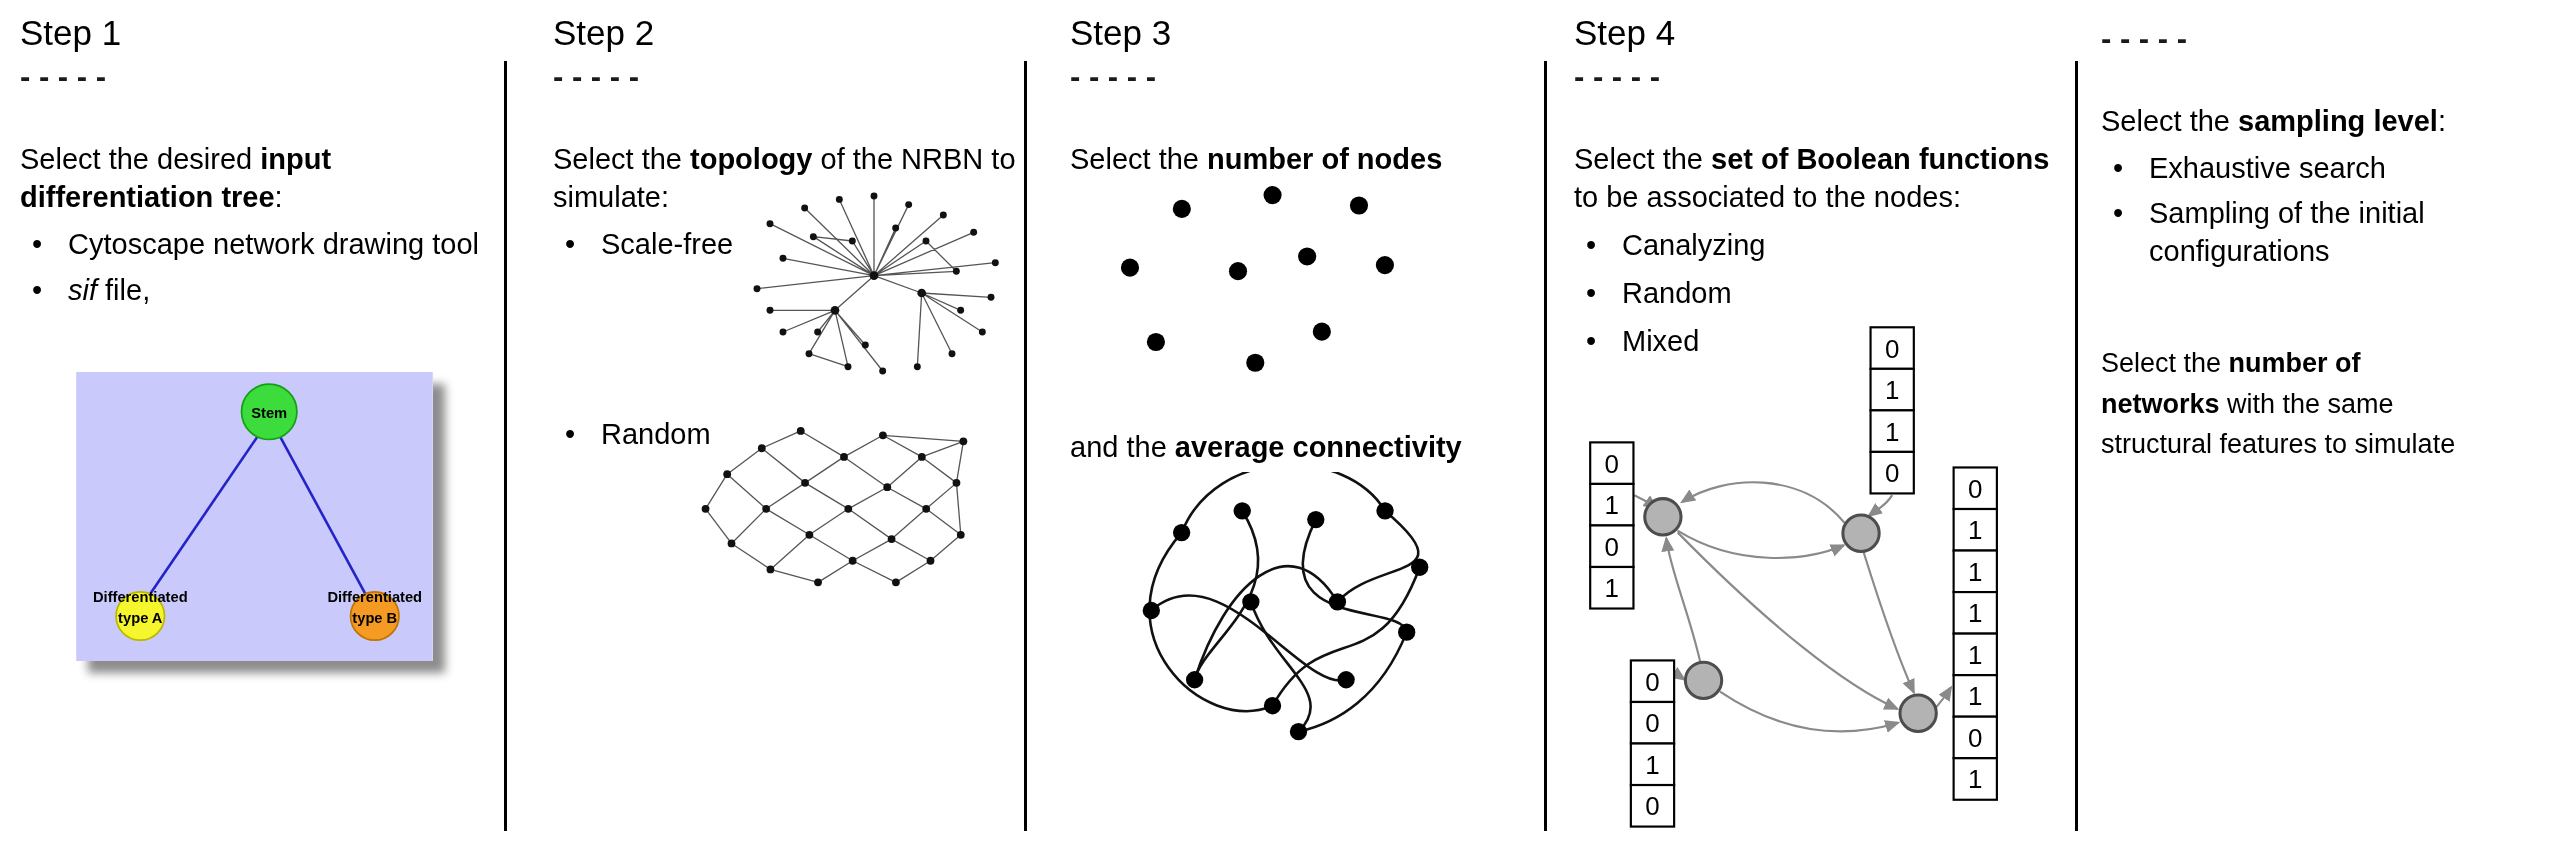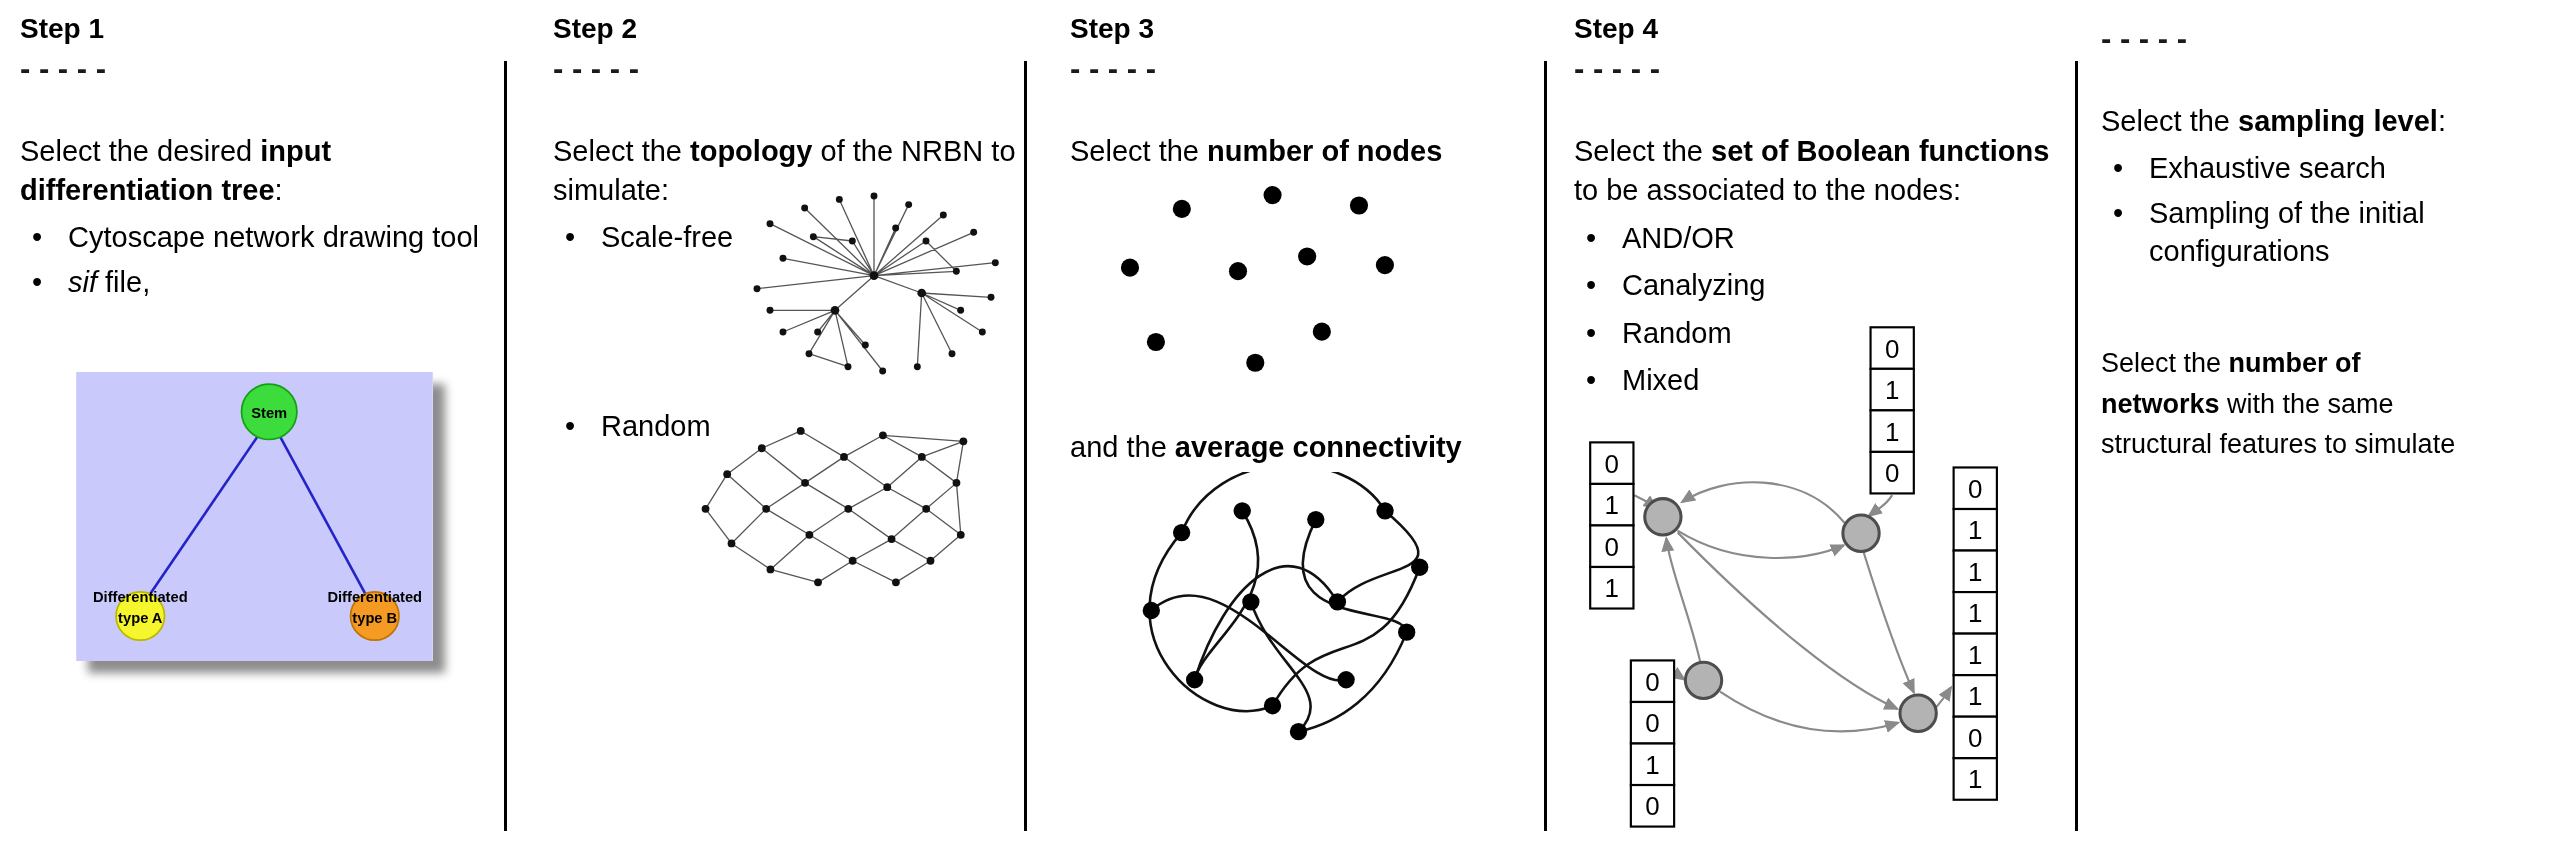--- a/index.html
+++ b/index.html
@@ -13,21 +13,21 @@
     font-family: "Liberation Sans", sans-serif;
     overflow: hidden;
   }
   .col { position: absolute; top: 14px; }
   .col1 { left: 20px;   width: 472px; }
   .col2 { left: 553px;  width: 467px; }
   .col3 { left: 1070px; width: 474px; }
   .col4 { left: 1574px; width: 485px; }
   .col5 { left: 2101px; width: 472px; }
 
-  .title  { font-size: 28px; font-weight: 700; margin: 0; line-height: 1.1; }
+  .title  { font-size: 35px; font-weight: 400; margin: 0; line-height: 1.1; }
   .dashes { font-size: 31px; font-weight: 700; color: #1a1a1a; margin-top: 8.7px; line-height: 1; }
   .intro  { font-size: 29px; line-height: 1.32; margin: 48px 0 0 0; }
   .para   { font-size: 27px; line-height: 1.5; margin: 73px 0 0 0; }
   b { font-weight: 700; }
   i { font-style: italic; }
 
   .bullets { list-style: none; margin: 8.7px 0 0 0; padding: 0; font-size: 29px; line-height: 1.32; }
   .bullets li { position: relative; padding-left: 48px; margin-top: 7px; }
   .bullets li::before { content: "\2022"; position: absolute; left: 12px; }
   .col2 .bullets li.gap { margin-top: 151px; }
@@ -233,21 +233,20 @@
     </svg>
   </div>
 
   <div class="vline v3"></div>
 
   <section class="col col4">
     <h2 class="title">Step 4</h2>
     <div class="dashes">- - - - -</div>
     <p class="intro"><span>Select the </span><b>set of Boolean functions</b><span> to be associated to the nodes:</span></p>
     <ul class="bullets">
-      <li><span>AND/OR</span></li>
       <li><span>Canalyzing</span></li>
       <li><span>Random</span></li>
       <li><span>Mixed</span></li>
     </ul>
   </section>
 
   <div class="graphic g-net4">
     <svg width="424" height="554" viewBox="0 0 490 640">
       <defs>
         <marker id="arrow4" markerWidth="9" markerHeight="9" refX="6" refY="3" orient="auto">

